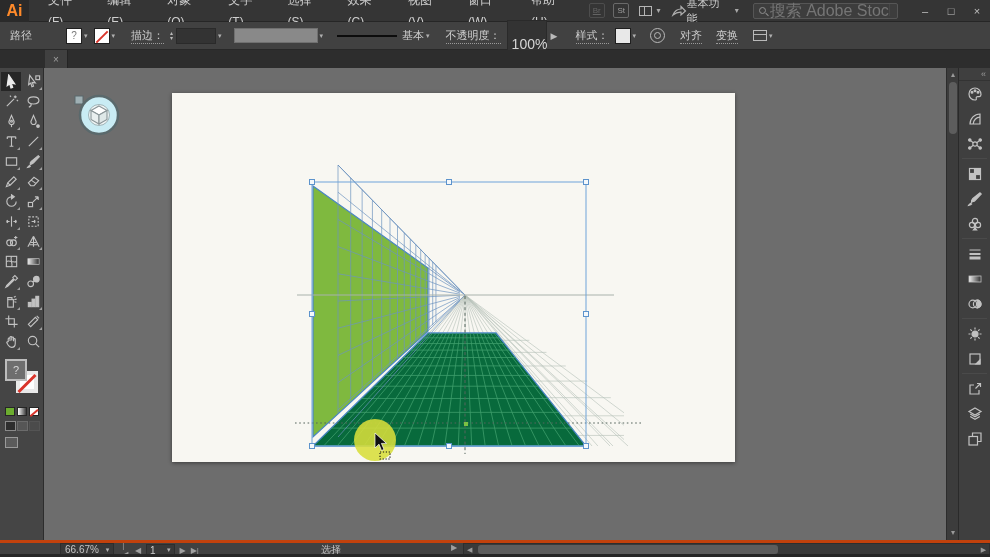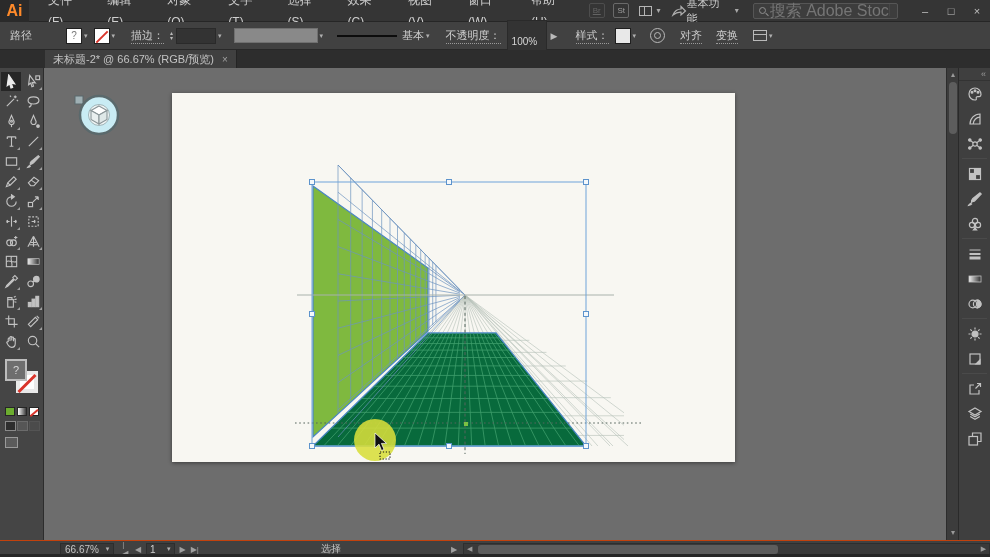--- a/index.html
+++ b/index.html
@@ -40,21 +40,21 @@
   .ob-underline { border-bottom:1px dotted #9a9a9a; }
   .swatchbox { width:16px; height:16px; background:#fff; border:1px solid #1f1f1f; position:relative; }
   .swatchbox .q { position:absolute; inset:0; display:flex; align-items:center; justify-content:center;
     color:#7a7a7a; font-size:10px; }
   .swatchbox.none::after { content:""; position:absolute; left:-1px; right:-1px; top:50%; height:2px;
     background:#d9342b; transform:rotate(-45deg); }
   .dd { color:#b0b0b0; font-size:7px; margin:0 6px 0 2px; }
   .stepper { display:flex; flex-direction:column; justify-content:center; line-height:5px;
     font-size:6px; color:#b9b9b9; margin-right:3px; }
   .valbox { width:40px; height:16px; background:#333; border:1px solid #2a2a2a; }
-  .valbox.lit { color:#d6d6d6; font-size:10px; padding:15px 4px; }
+  .valbox.lit { color:#d6d6d6; font-size:14px; padding:15px 4px; }
   .disabledbox { width:84px; height:15px; background:#9b9b9b; border:1px solid #7c7c7c; opacity:.8; }
   .strokeline { width:60px; height:2px; background:#0c0c0c; margin-right:5px; }
   .flyarrow { color:#b9b9b9; font-size:9px; margin:0 8px 0 4px; }
   .ob-btn { margin:0 7px; }
   .wheel { width:15px; height:15px; border:1.4px solid #b9b9b9; border-radius:50%; position:relative; margin:0 8px;}
   .wheel::after{content:""; position:absolute; left:3px; top:3px; width:5px; height:5px; border:1px solid #b9b9b9; border-radius:50%;}
   .mini-ic { width:14px; height:11px; border:1px solid #b9b9b9; margin-left:8px; position:relative;}
   .mini-ic::after{content:""; position:absolute; left:0; right:0; top:3px; height:1px; background:#b9b9b9;}
 
   
@@ -103,21 +103,21 @@
 
   .dock { position:absolute; left:958px; top:0; width:32px; height:472px; background:#3f3f3f;
     border-left:1px solid #2a2a2a; }
   .dock-head { height:13px; display:flex; align-items:center; justify-content:flex-end;
     color:#9a9a9a; font-size:9px; padding-right:4px; border-bottom:1px solid #333; }
   .dock-item { width:32px; height:25px; display:flex; align-items:center; justify-content:center; }
   .dock-sep { height:1px; background:#2e2e2e; margin:2px 3px; border-bottom:1px solid #4a4a4a; }
 
   
   .statusbar { position:absolute; left:0; top:540px; width:990px; height:17px; background:#414141;
-    border-top:1px solid #c2410c; display:flex; align-items:center; color:#c5c5c5; font-size:10px; }
+    border-top:3px solid #c2410c; display:flex; color:#c5c5c5; font-size:10px; }
   .sb-zoom { margin-left:60px; width:56px; height:13px; background:#383838; border:1px solid #2d2d2d;
     display:flex; align-items:center; justify-content:space-between; padding:0 4px; }
   .sb-nav { display:flex; align-items:center; gap:5px; margin-left:8px; color:#9f9f9f; font-size:8px; }
   .sb-abfield { width:30px; height:13px; background:#383838; border:1px solid #2d2d2d; color:#cfcfcf;
     font-size:10px; display:flex; align-items:center; justify-content:space-between; padding:0 3px; }
   .sb-status { width:150px; text-align:center; margin-left:60px; }
   .sb-fly { color:#9f9f9f; font-size:8px; margin-left:48px; }
   .hscroll { position:relative; margin-left:6px; width:548px; height:13px; background:#3a3a3a;
     border:1px solid #2e2e2e; }
   .hs-arrow { position:absolute; top:0; width:11px; height:11px; color:#9a9a9a; font-size:7px;
@@ -206,21 +206,20 @@
     <span class="dd">▾</span>
     <span class="wheel"></span>
     <span class="ob-btn ob-underline">对齐</span>
     <span class="ob-btn ob-underline">变换</span>
     <span class="mini-ic"></span>
     <span class="dd">▾</span>
   </div>
 
   <div class="tabstrip">
     <div class="doc-tab">
-      <span>未标题-2* @ 66.67% (RGB/预览)</span>
       <span class="tab-close">×</span>
     </div>
   </div>
 
   <div class="main">
 
     <div class="toolbar">
       <div class="tools">
           <div class="tool active">
             <svg width="15" height="15" viewBox="0 0 16 16">

